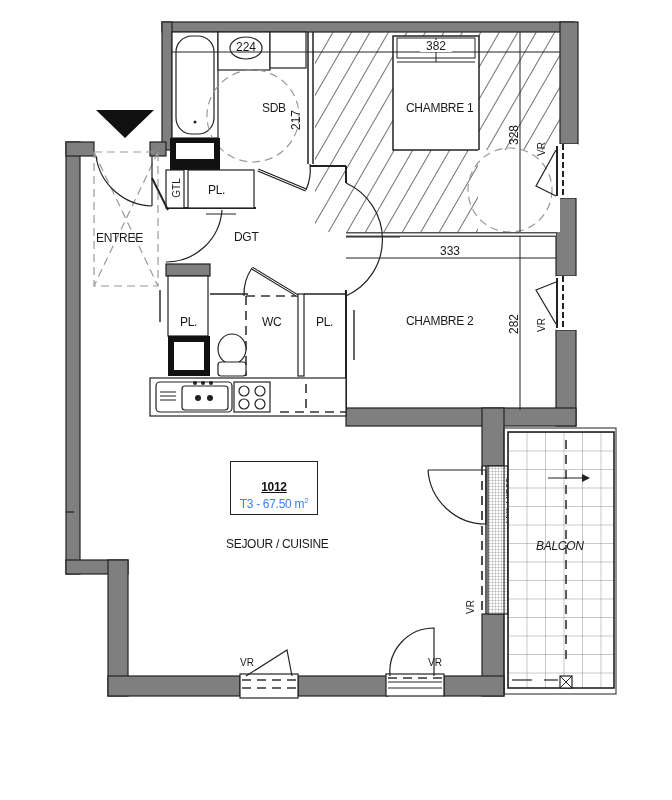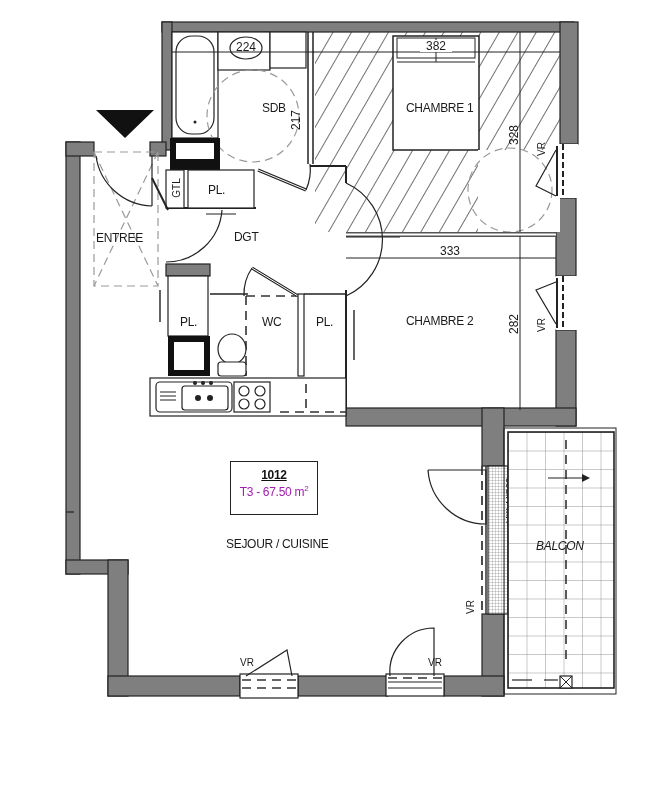--- a/index.html
+++ b/index.html
@@ -13,22 +13,22 @@
     .thin { fill: none; stroke: #222; stroke-width: 1.2; }
     .thin-w { fill: #fff; stroke: #222; stroke-width: 1.2; }
     .dash { fill: none; stroke: #333; stroke-width: 1.6; stroke-dasharray: 9 6; }
     .dash-g { fill: none; stroke: #9a9a9a; stroke-width: 1.2; stroke-dasharray: 8 5; }
     .hatch { fill: url(#hatch); }
     .black { fill: #111; }
     .arc { fill: none; stroke: #222; stroke-width: 1.2; }
     .sill { fill: url(#grid-fine); stroke: #222; stroke-width: 1.2; }
     .tiles { fill: url(#tiles); stroke: #222; stroke-width: 1.6; }
     .info-box { position: absolute; left: 230px; top: 461px; width: 86px; height: 52px; border: 1.5px solid #222; background: #fff; text-align: center; }
-    .info-id { display: block; margin-top: 6px; font-size: 12px; font-weight: bold; text-decoration: underline; color: #111; letter-spacing: -0.3px; }
-    .info-area { display: block; margin-top: 2px; font-size: 12px; color: #a21caf; letter-spacing: -0.3px; }
+    .info-id { display: block; margin-top: 18px; font-size: 12px; font-weight: bold; text-decoration: underline; color: #111; letter-spacing: -0.3px; }
+    .info-area { display: block; margin-top: 2px; font-size: 12px; color: #3b82f6; letter-spacing: -0.3px; }
     .info-area sup { font-size: 8px; }
   </style>
 </head>
 <body>
 
 <svg width="672" height="800" viewBox="0 0 672 800">
   <defs>
     <pattern id="hatch" patternUnits="userSpaceOnUse" width="16" height="16" patternTransform="rotate(30)">
       <line x1="0" y1="0" x2="0" y2="16" stroke="#333" stroke-width="1.4"></line>
     </pattern>

